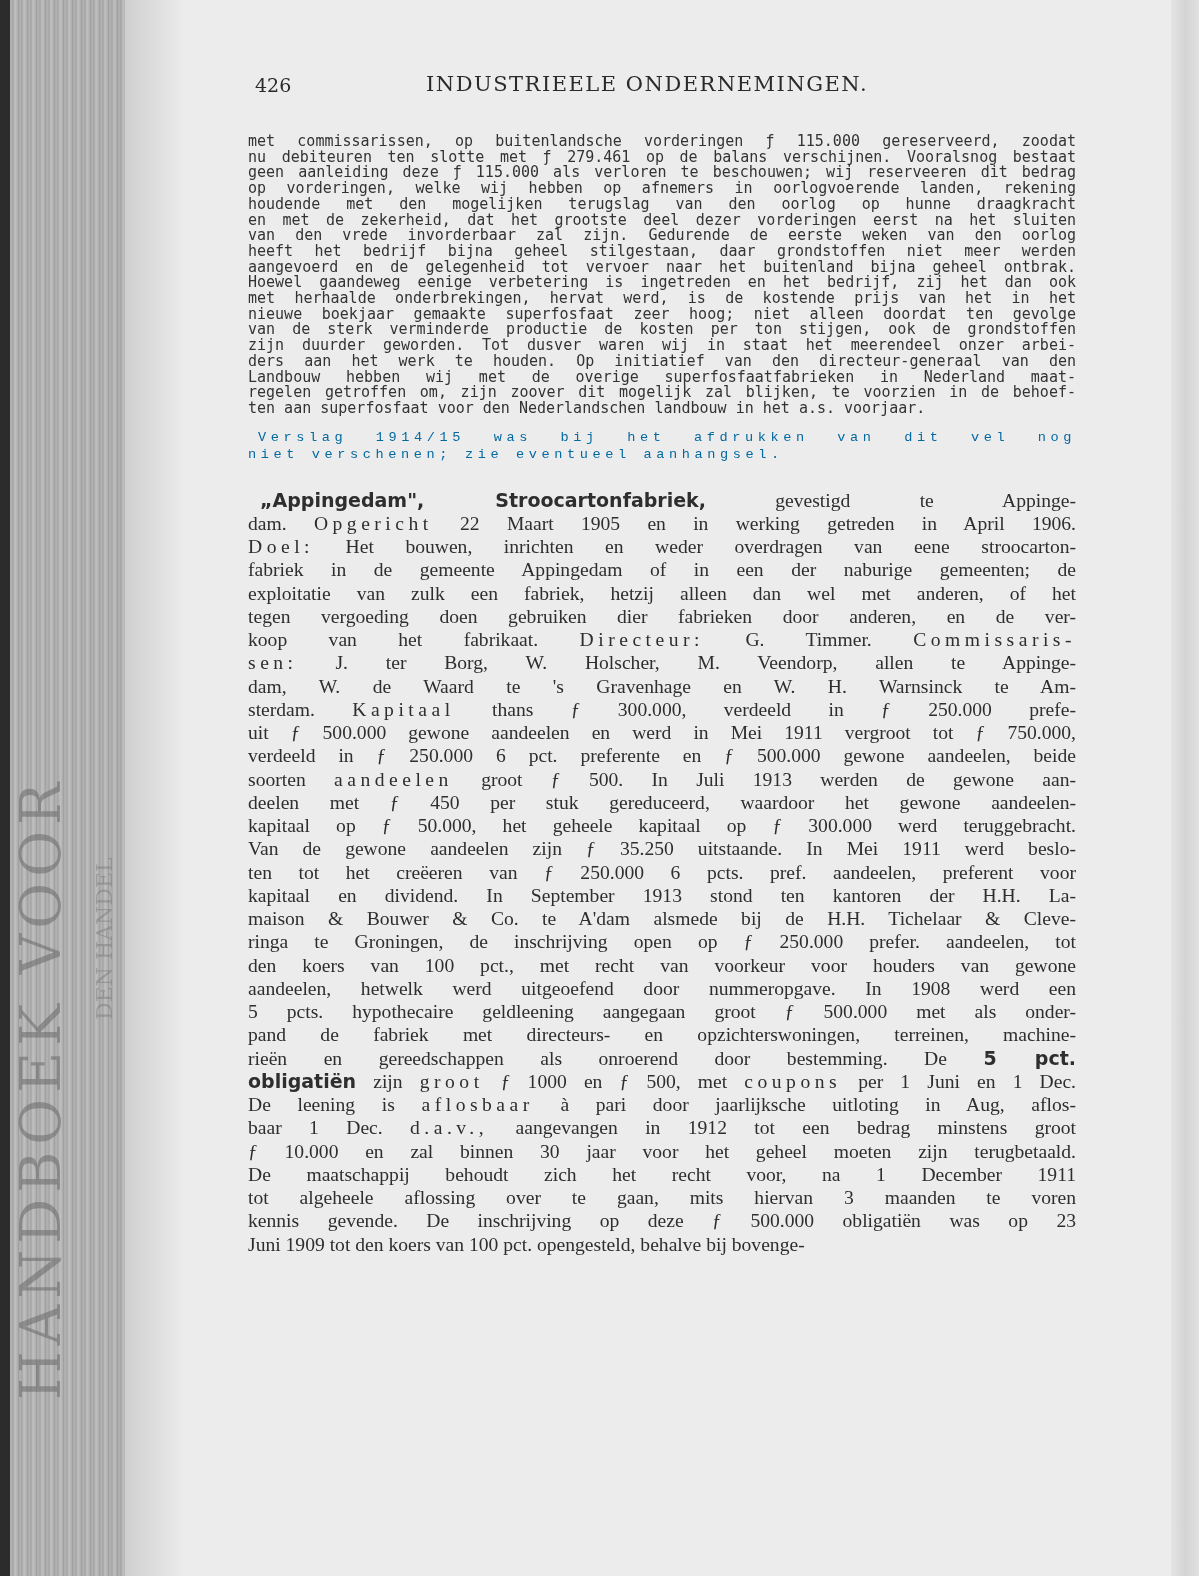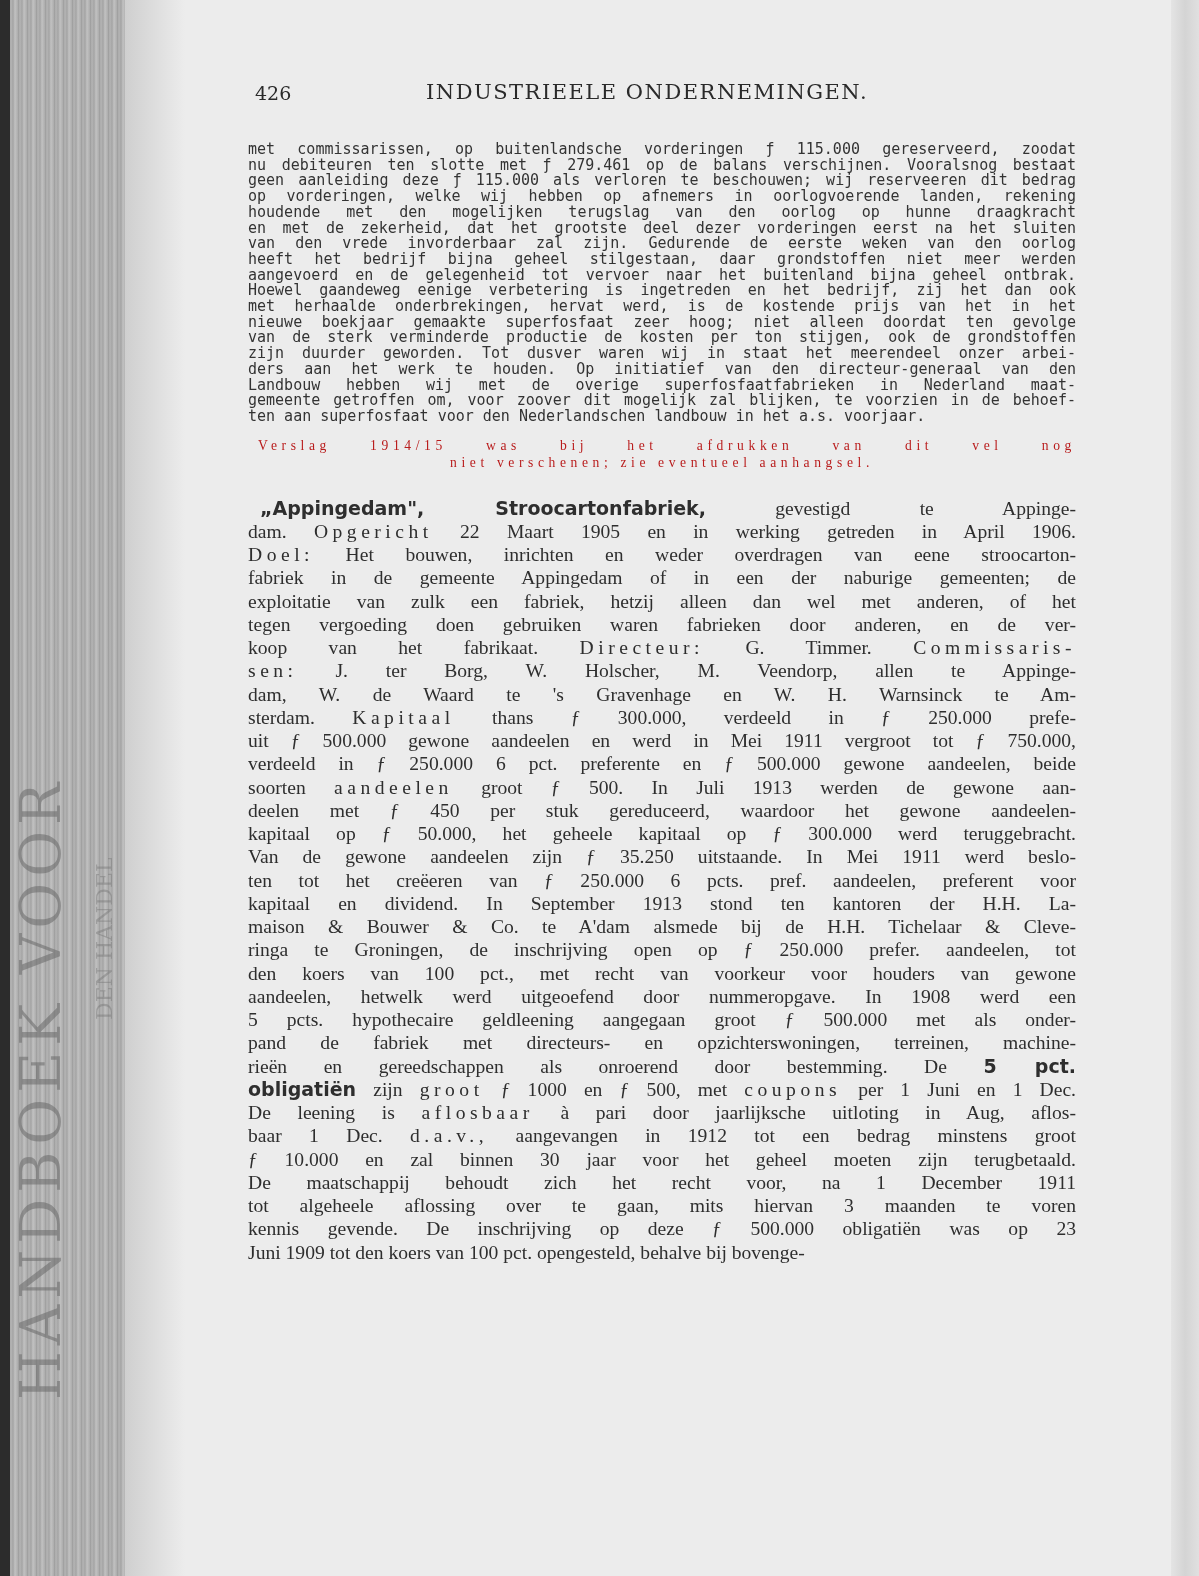--- a/index.html
+++ b/index.html
@@ -32,42 +32,42 @@
   }
   .shade {
     position: absolute; left: 125px; top: 0; width: 60px; height: 1576px;
     background: linear-gradient(90deg, #cfcfcf, #ececec);
   }
   .right-edge {
     position: absolute; right: 0; top: 0; width: 28px; height: 1576px;
     background: linear-gradient(90deg, #e4e4e4, #d4d4d4 50%, #e0e0e0);
   }
   .content {
-    position: absolute; left: 248px; top: 78px; width: 828px;
+    position: absolute; left: 248px; top: 70px; width: 828px;
   }
   .running-head {
     position: relative; height: 36px; font-size: 21px;
   }
   .page-num { position: absolute; left: 7px; top: 4px; font-size: 19px; }
   .running-title {
     position: absolute; left: 178px; top: 2px; 
     letter-spacing: 1.5px; font-size: 21px;
   }
   .small-text {
     margin-top: 28px;
     font-family: "DejaVu Sans Mono", "Liberation Mono", monospace;
     font-size: 15px; line-height: 15.7px; text-align: justify;
     color: #333;
   }
   .small-line { display: block; text-align: justify; text-align-last: justify; white-space: nowrap; }
   .small-line.last { text-align-last: left; }
   .note {
     margin-top: 12px;
-    font-family: Liberation Serif, serif;
-    font-size: 13.6px; line-height: 17px; color: #b91c1c; letter-spacing: 4.6px; text-align: center;
+    font-family: Liberation Mono, monospace;
+    font-size: 13.6px; line-height: 17px; color: #0369a1; letter-spacing: 4.6px;
   }
   .note .l1 { display:block; padding-left: 10px; text-align-last: justify; white-space: nowrap; }
   .note .l2 { display:block; white-space: nowrap; }
   .main-text {
     margin-top: 26px;
     font-family: "Liberation Serif", "DejaVu Serif", serif;
     font-size: 19.6px; line-height: 23.25px; color: #2e2e2e;
   }
   .main-line { display: block; text-align: justify; text-align-last: justify; white-space: nowrap; }
   .main-line.last { text-align-last: left; }
@@ -103,36 +103,36 @@
       <span class="small-line">van den vrede invorderbaar zal zijn. Gedurende de eerste weken van den oorlog</span>
       <span class="small-line">heeft het bedrijf bijna geheel stilgestaan, daar grondstoffen niet meer werden</span>
       <span class="small-line">aangevoerd en de gelegenheid tot vervoer naar het buitenland bijna geheel ontbrak.</span>
       <span class="small-line">Hoewel gaandeweg eenige verbetering is ingetreden en het bedrijf, zij het dan ook</span>
       <span class="small-line">met herhaalde onderbrekingen, hervat werd, is de kostende prijs van het in het</span>
       <span class="small-line">nieuwe boekjaar gemaakte superfosfaat zeer hoog; niet alleen doordat ten gevolge</span>
       <span class="small-line">van de sterk verminderde productie de kosten per ton stijgen, ook de grondstoffen</span>
       <span class="small-line">zijn duurder geworden. Tot dusver waren wij in staat het meerendeel onzer arbei-</span>
       <span class="small-line">ders aan het werk te houden. Op initiatief van den directeur-generaal van den</span>
       <span class="small-line">Landbouw hebben wij met de overige superfosfaatfabrieken in Nederland maat-</span>
-      <span class="small-line">gemeente getroffen om, voor zoover dit mogelijk zal blijken, te voorzien in de behoef-</span>
+      <span class="small-line">regelen getroffen om, zijn zoover dit mogelijk zal blijken, te voorzien in de behoef-</span>
       <span class="small-line last">ten aan superfosfaat voor den Nederlandschen landbouw in het a.s. voorjaar.</span>
     </div>
 
   <div class="note">
     <span class="l1">Verslag 1914/15 was bij het afdrukken van dit vel nog</span>
     <span class="l2">niet verschenen; zie eventueel aanhangsel.</span>
   </div>
 
   <div class="main-text" id="main-text">
       <span class="main-line heading-indent"><span class="bold-sans">„Appingedam", Stroocartonfabriek,</span><span> gevestigd te Appinge-</span></span>
       <span class="main-line"><span>dam. </span><span class="spaced">Opgericht</span><span> 22 Maart 1905 en in werking getreden in April 1906.</span></span>
       <span class="main-line"><span class="spaced">Doel:</span><span> Het bouwen, inrichten en weder overdragen van eene stroocarton-</span></span>
       <span class="main-line">fabriek in de gemeente Appingedam of in een der naburige gemeenten; de</span>
       <span class="main-line">exploitatie van zulk een fabriek, hetzij alleen dan wel met anderen, of het</span>
-      <span class="main-line">tegen vergoeding doen gebruiken waren fabrieken door anderen, en de ver-</span>
+      <span class="main-line">tegen vergoeding doen gebruiken dier fabrieken door anderen, en de ver-</span>
       <span class="main-line"><span>koop van het fabrikaat. </span><span class="spaced">Directeur:</span><span> G. Timmer. </span><span class="spaced">Commissaris-</span></span>
       <span class="main-line"><span class="spaced">sen:</span><span> J. ter Borg, W. Holscher, M. Veendorp, allen te Appinge-</span></span>
       <span class="main-line">dam, W. de Waard te 's Gravenhage en W. H. Warnsinck te Am-</span>
       <span class="main-line"><span>sterdam. </span><span class="spaced">Kapitaal</span><span> thans ƒ 300.000, verdeeld in ƒ 250.000 prefe-</span></span>
       <span class="main-line">uit ƒ 500.000 gewone aandeelen en werd in Mei 1911 vergroot tot ƒ 750.000,</span>
       <span class="main-line">verdeeld in ƒ 250.000 6 pct. preferente en ƒ 500.000 gewone aandeelen, beide</span>
       <span class="main-line"><span>soorten </span><span class="spaced">aandeelen</span><span> groot ƒ 500. In Juli 1913 werden de gewone aan-</span></span>
       <span class="main-line">deelen met ƒ 450 per stuk gereduceerd, waardoor het gewone aandeelen-</span>
       <span class="main-line">kapitaal op ƒ 50.000, het geheele kapitaal op ƒ 300.000 werd teruggebracht.</span>
       <span class="main-line">Van de gewone aandeelen zijn ƒ 35.250 uitstaande. In Mei 1911 werd beslo-</span>

